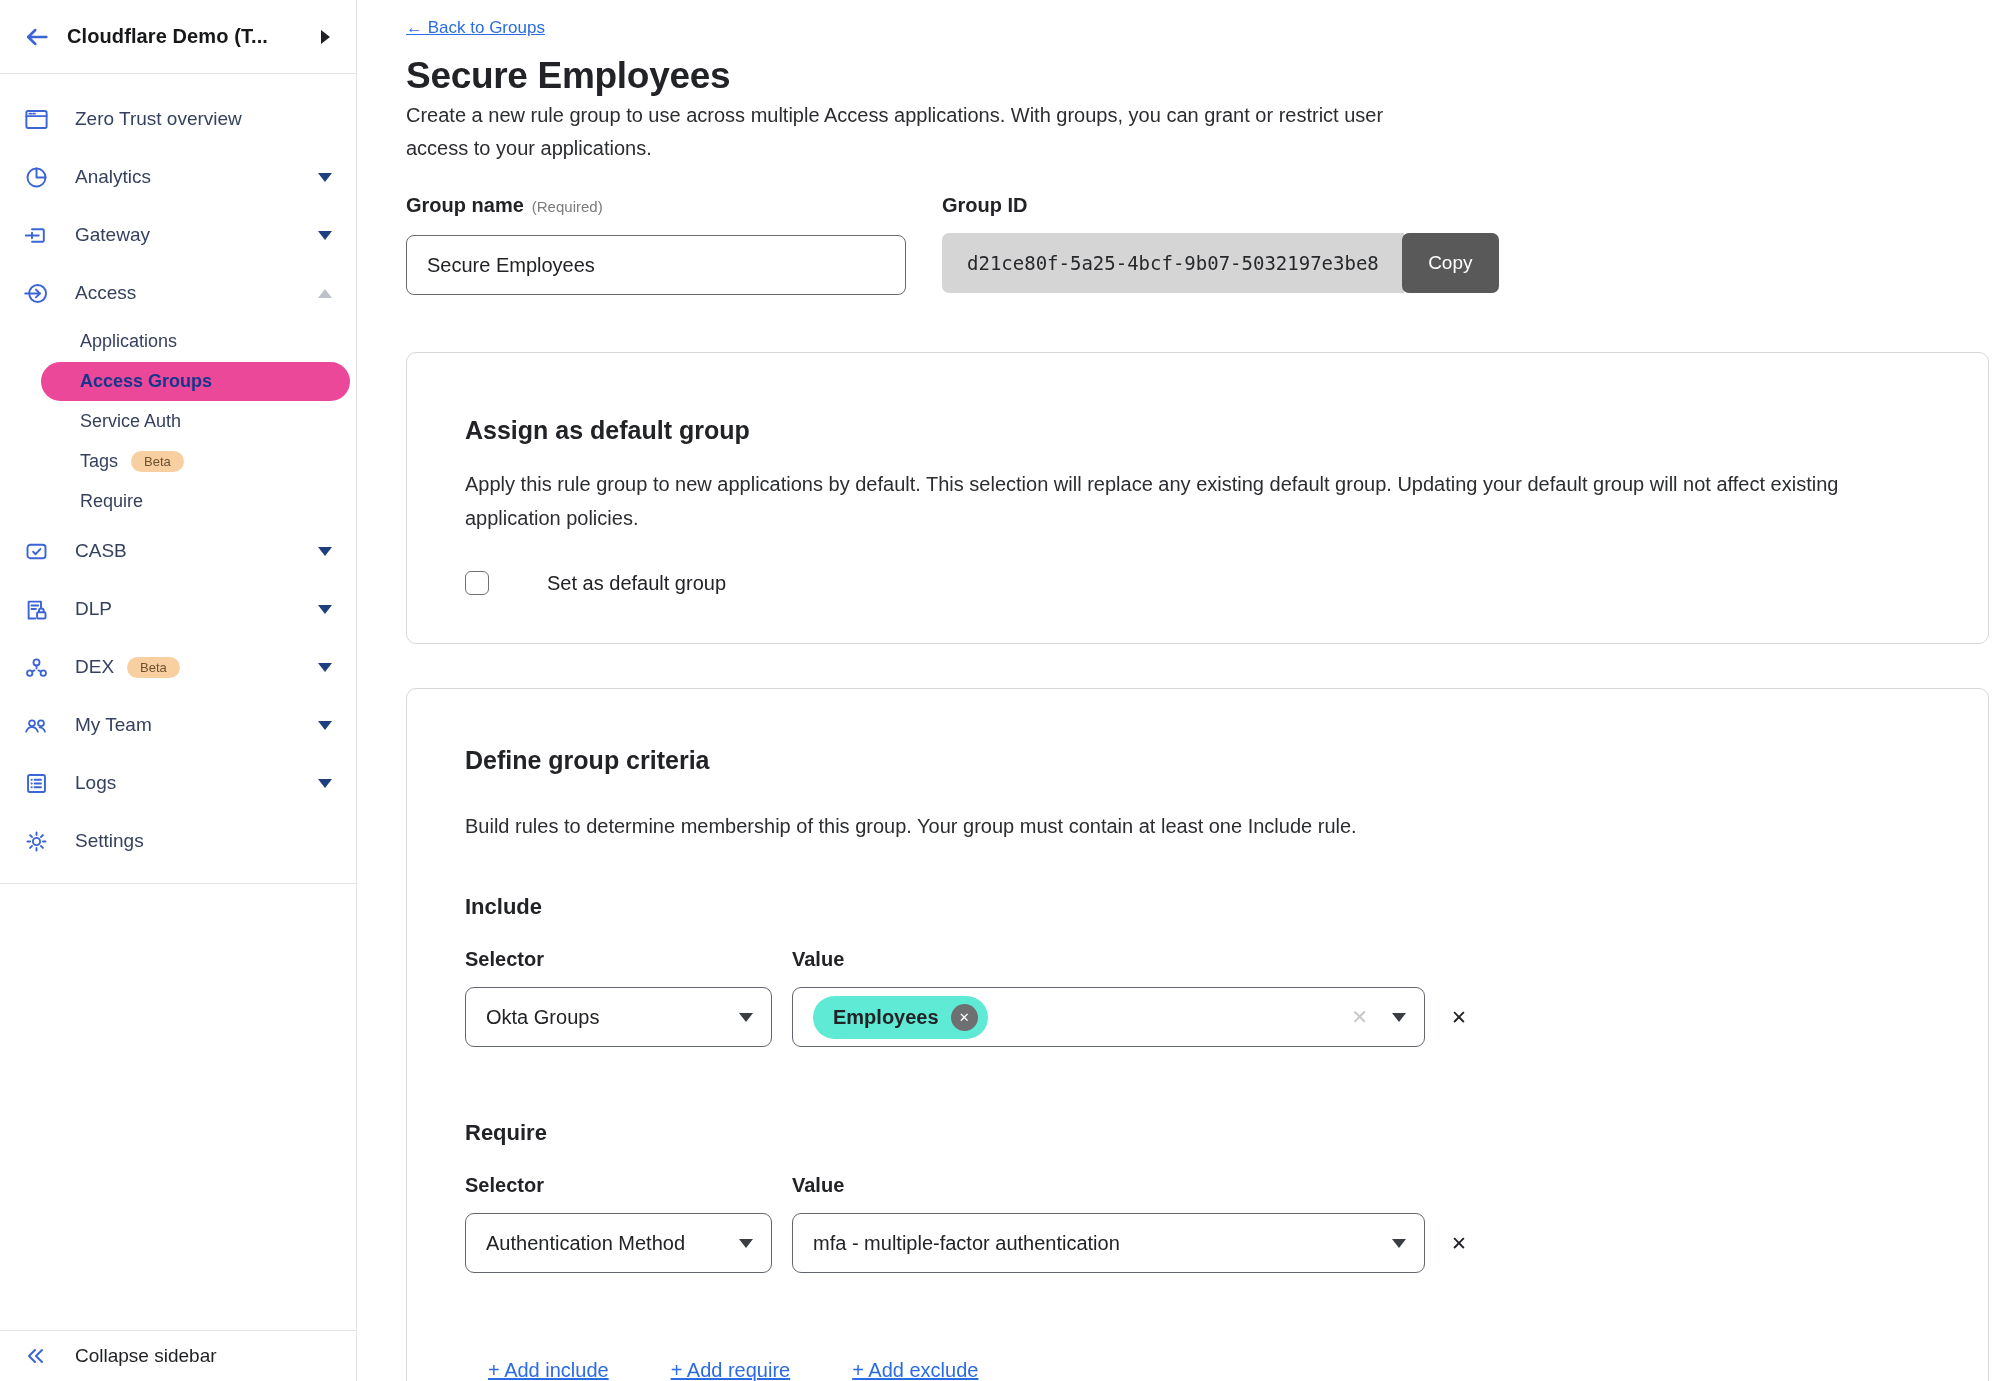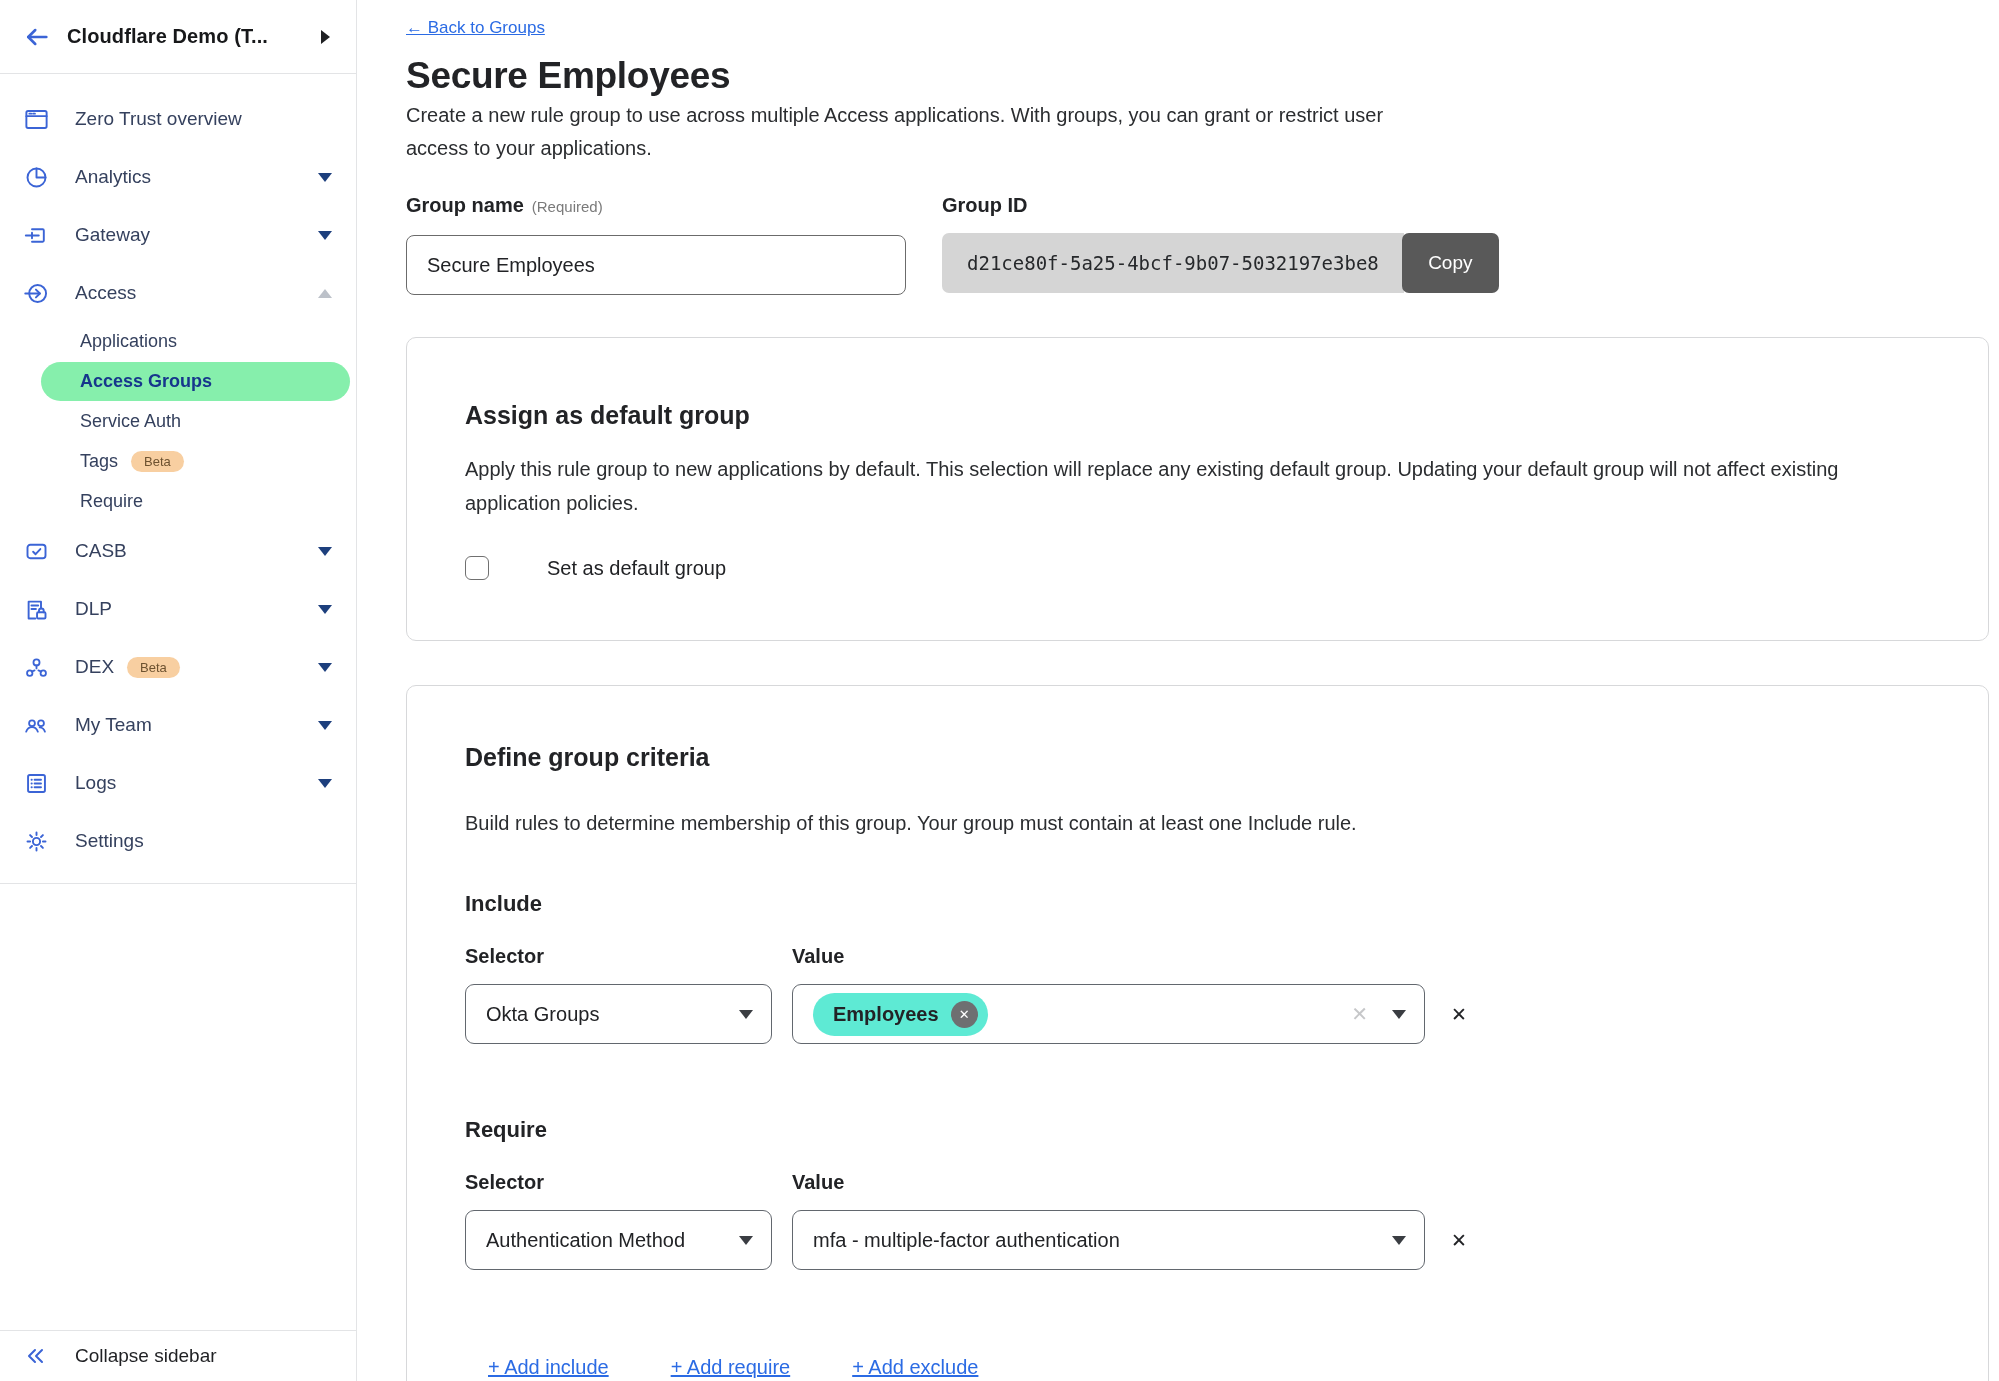--- a/index.html
+++ b/index.html
@@ -20,21 +20,21 @@
   .nav { padding-top:16px; }
   .nav-item { height:58px; display:flex; align-items:center; padding:0 24px 0 23px; cursor:pointer;text-align:center; }
   .nav-icon { width:27px; height:27px; flex:0 0 27px; display:flex; align-items:center; justify-content:center; }
   .nav-label { margin-left:25px; font-size:19px; color:#35415e; }
   .caret-down { margin-left:auto; width:0; height:0;
     border-left:7px solid transparent; border-right:7px solid transparent; border-top:9px solid #1d3f7d; }
   .caret-up-grey { margin-left:auto; width:0; height:0;
     border-left:7px solid transparent; border-right:7px solid transparent; border-bottom:9px solid #bcc1c9; }
   .sub-item { height:39px; display:flex; align-items:center; margin:0 6px 1px 41px;
     padding-left:39px; border-radius:999px; font-size:18px; color:#35415e; cursor:pointer; }
-  .sub-item.active { background:#86efac; font-weight:bold; color:#16368c; }
+  .sub-item.active { background:#ec4899; font-weight:bold; color:#16368c; }
   .beta-badge { margin-left:13px; background:#f8cfa1; color:#6d5230; font-size:13px;
     padding:4px 13px; border-radius:999px; line-height:1; }
   .nav-divider { border-top:1px solid #e3e4e6; margin-top:13px; }
   .sb-footer { position:absolute; left:0; right:0; bottom:0; height:51px;
     border-top:1px solid #e3e4e6; display:flex; align-items:center; padding:0 24px; cursor:pointer; }
   .sb-footer-label { margin-left:27px; font-size:19px; color:#1f2023; }
 
   
   .main { flex:1; padding:17px 10px 0 49px; overflow:hidden; }
   .back-link { font-size:17px; color:#2b6be4; text-decoration:underline; display:inline-block; line-height:22px; cursor:pointer; }
@@ -48,21 +48,21 @@
   .req-hint { margin-left:8px; font-size:15px; font-weight:normal; color:#7a7a7a; }
   .text-input { margin-top:16px; width:500px; height:60px; border:1.5px solid #6b6b6b; border-radius:8px;
     padding:0 20px; font-size:20px; color:#222326; font-family:"Liberation Sans", sans-serif; background:#fff; }
   .id-row { margin-top:16px; display:flex; height:60px; }
   .id-box { display:flex; align-items:center; background:#d5d5d5; border-radius:7px 0 0 7px; padding:0 25px;
     font-family:"DejaVu Sans Mono", monospace; font-size:19px; color:#26282b; }
   .copy-btn { width:97px; background:#595959; color:#fff; border:none; border-radius:7px; margin-left:-2px;
     font-size:19px; font-family:"Liberation Sans", sans-serif; cursor:pointer; }
 
   .card { border:1px solid #d7d8da; border-radius:10px; background:#fff; }
-  .card1 { margin-top:42px; padding:62px 58px 60px; }
+  .card1 { margin-top:57px; padding:62px 58px 48px; }
   .card2 { margin-top:44px; padding:56px 58px 60px; }
   .card-title { font-size:25px; line-height:30px; font-weight:bold; color:#222326; }
   .card-body { margin-top:22px; font-size:20px; line-height:34px; color:#2b2d30; }
   .card1 .card-body { width:1430px; }
   .check-row { margin-top:36px; display:flex; align-items:center;gap:42px; }
   .checkbox { width:24px; height:24px; border:1.5px solid #707070; border-radius:6px; background:#fff; cursor:pointer; }
   .check-label { margin-left:16px; font-size:20px; color:#222326; }
 
   .card2 .card-body { margin-top:34px; }
   .rule-heading { margin-top:50px; font-size:22px; line-height:28px; font-weight:bold; color:#222326; }

